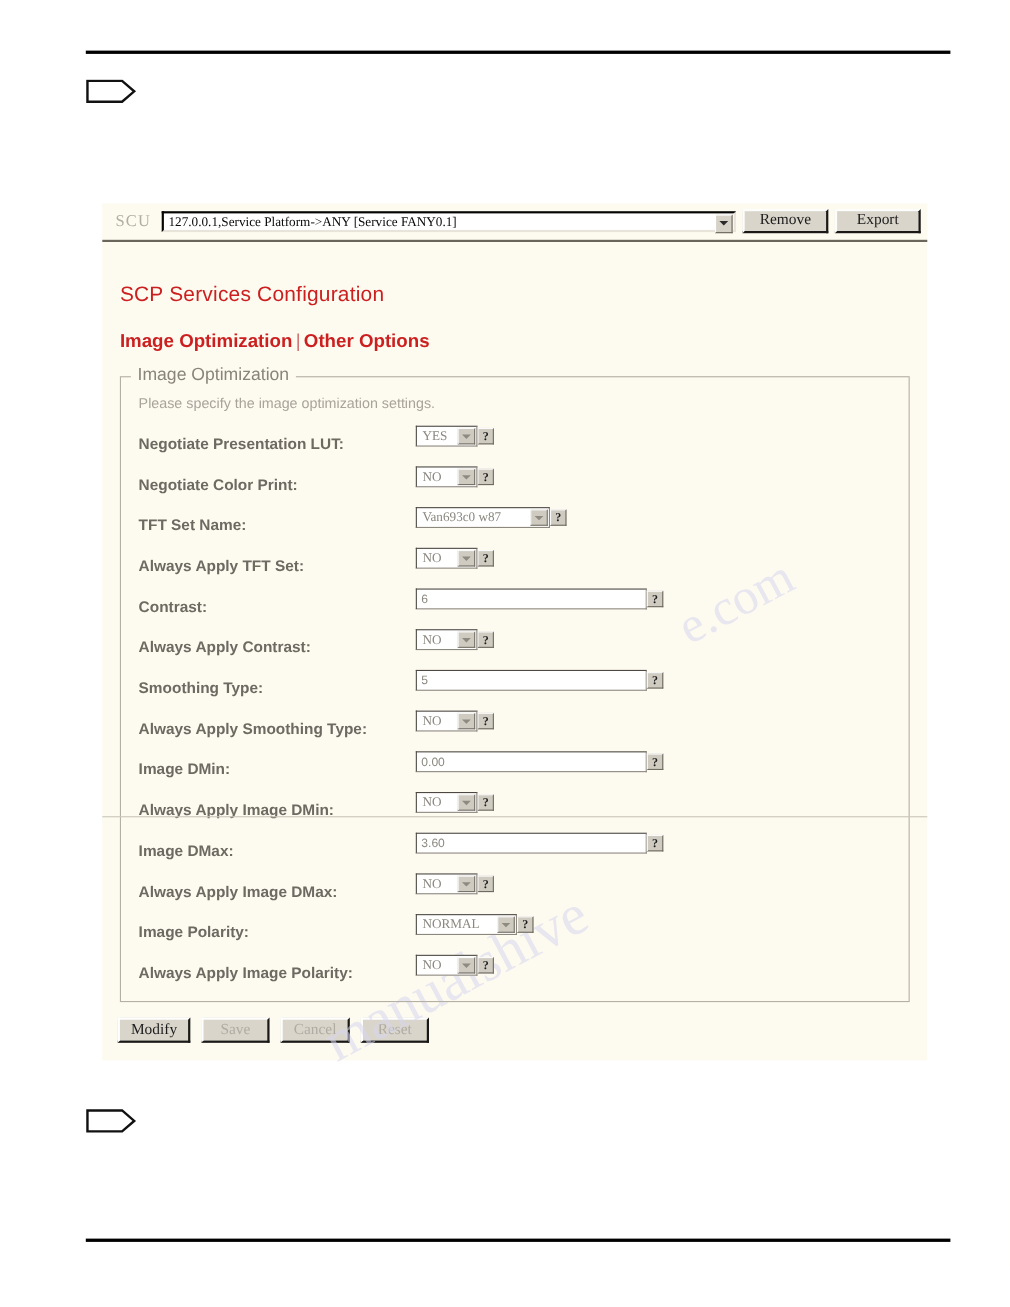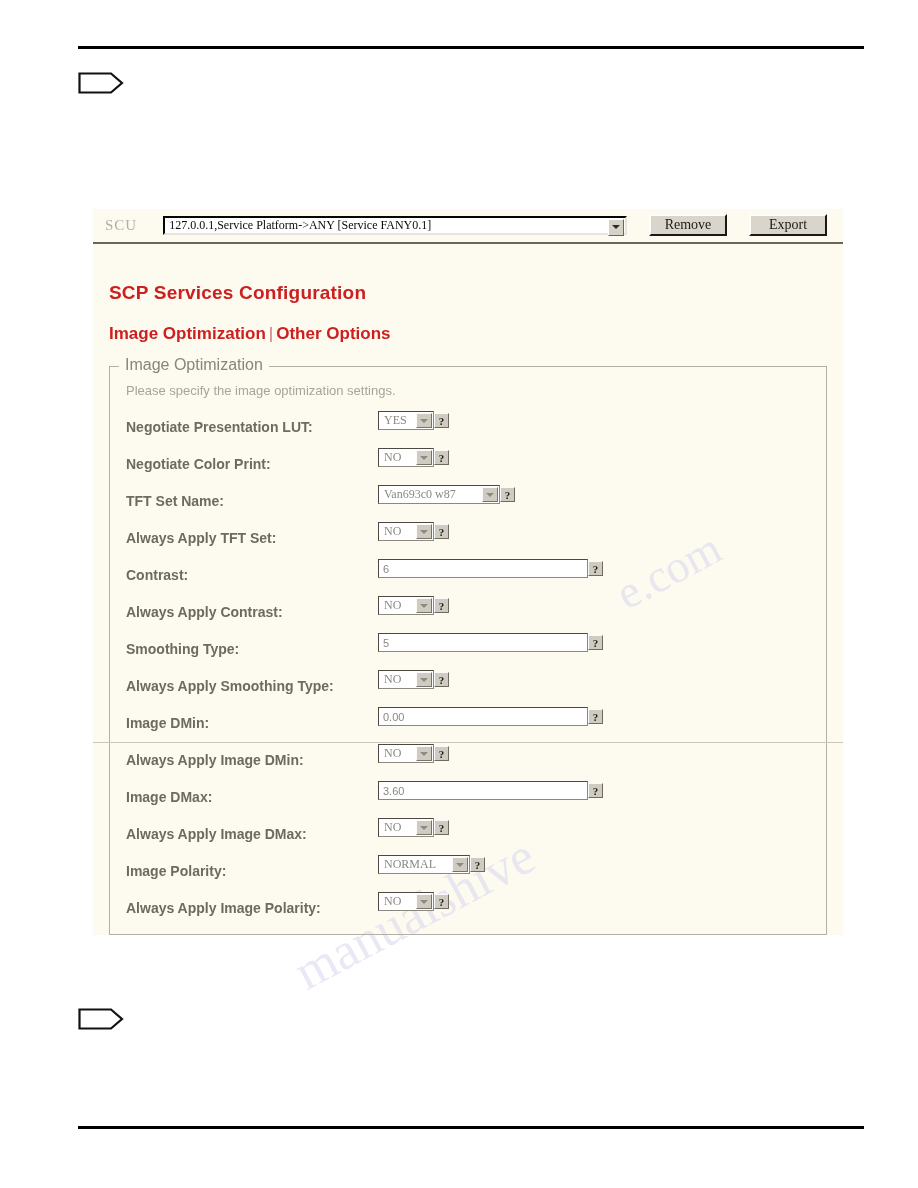--- a/index.html
+++ b/index.html
@@ -19,24 +19,23 @@
     position:absolute;width:46px;height:22px;
   }
   .arrow-marker svg{display:block;}
 
   
   .app-panel{
     position:absolute;left:93px;top:185px;width:750px;
   }
   .toolbar{
     background:#fdfaf0;
-    padding:5px 16px 6px 4px;
-    display:flex;align-items:center;gap:22px;
+    padding:5px 6px 6px 4px;
+    display:flex;align-items:center;gap:6px;
     border-bottom:2px solid #6b665c;
-    margin-top:24px;
   }
   .scu-label{
     color:#b3aea2;font-size:15px;letter-spacing:1px;
     font-family:"Liberation Serif", serif;
     padding:0 4px 0 8px;
   }
   .combo{
     flex:1;height:19px;background:#ffffff;
     border:2px inset #9a948a;
     border-top-color:#5a554c;border-left-color:#5a554c;
@@ -71,21 +70,21 @@
     box-sizing:border-box;cursor:default;
   }
 
   .content{
     background:#fdfaf0;
     padding:24px 0 0 0;
     position:relative;
   }
 
   .title{
-    color:#cc2020;font-size:19px;font-weight:bold;
+    color:#cc2020;font-size:19px;font-weight:normal;
     margin:14px 0 0 16px;letter-spacing:0.2px;
   }
   .subnav{
     margin:20px 0 0 16px;font-size:17px;color:#cc2020;font-weight:bold;
   }
   .subnav a{color:#cc2020;text-decoration:none;}
   .subnav .sep{color:#cc7070;font-weight:normal;padding:0 3px;}
 
   
   .fs{
@@ -392,17 +391,23 @@
                   <span class="sel-arrow">
                     <i></i>
                   </span>
                 </div>
                 <div class="help">?</div>
               </div>
             </div>
           </div>
       </div>
 
+      <div class="btnbar" id="button-bar">
+          <div class="fbtn">Modify</div>
+          <div class="fbtn disabled">Save</div>
+          <div class="fbtn disabled">Cancel</div>
+          <div class="fbtn disabled">Reset</div>
+        </div>
     </div>
   </div>
 
   <div class="split-line" style="top:742px;"></div>
 </div>
 
 </body></html>

